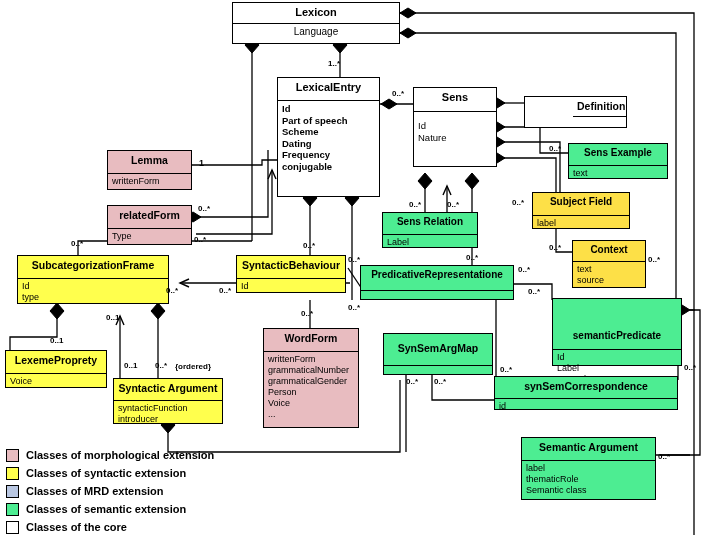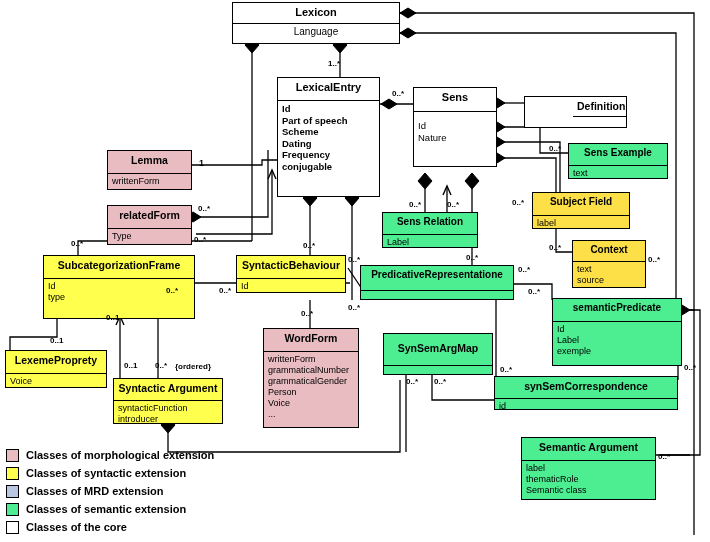--- a/index.html
+++ b/index.html
@@ -224,21 +224,21 @@
     </div>
   </div>
 
   <div class="uml c-sem" style="left:382px;top:212px;width:96px;height:36px;">
     <div class="hdr" style="font-size:10px;height:21px;">Sens Relation</div>
     <div class="attrs" style="font-size:9px;">
       <div>Label</div>
     </div>
   </div>
 
-  <div class="uml c-syn" style="left:17px;top:255px;width:152px;height:64px;margin-left:26px;">
+  <div class="uml c-syn" style="left:17px;top:255px;width:152px;height:49px;">
     <div class="hdr" style="font-size:10.5px;height:22px;">SubcategorizationFrame</div>
     <div class="attrs" style="font-size:9px;">
       <div>Id</div>
       <div>type</div>
     </div>
   </div>
 
   <div class="uml c-syn" style="left:236px;top:255px;width:110px;height:38px;">
     <div class="hdr" style="font-size:10.5px;height:22px;">SyntacticBehaviour</div>
     <div class="attrs" style="font-size:9px;">
@@ -247,21 +247,21 @@
   </div>
 
   <div class="uml c-sem" style="left:360px;top:265px;width:154px;height:35px;">
     <div class="hdr" style="font-size:10px;height:24px;">PredicativeRepresentatione</div>
     <div class="attrs" style="font-size:8px;height:9px;padding:0;">
       <div></div>
     </div>
   </div>
 
   <div class="uml c-sem" style="left:552px;top:298px;width:130px;height:68px;">
-    <div class="hdr" style="font-size:10px;height:22px;">semanticPredicate</div>
+    <div class="hdr" style="font-size:10px;height:22px;margin-top:28px;">semanticPredicate</div>
     <div class="attrs" style="font-size:9px;">
       <div>Id</div>
       <div>Label</div>
       <div>exemple</div>
     </div>
   </div>
 
   <div class="uml c-syn" style="left:5px;top:350px;width:102px;height:38px;">
     <div class="hdr" style="font-size:10.5px;height:22px;">LexemeProprety</div>
     <div class="attrs" style="font-size:9px;">

